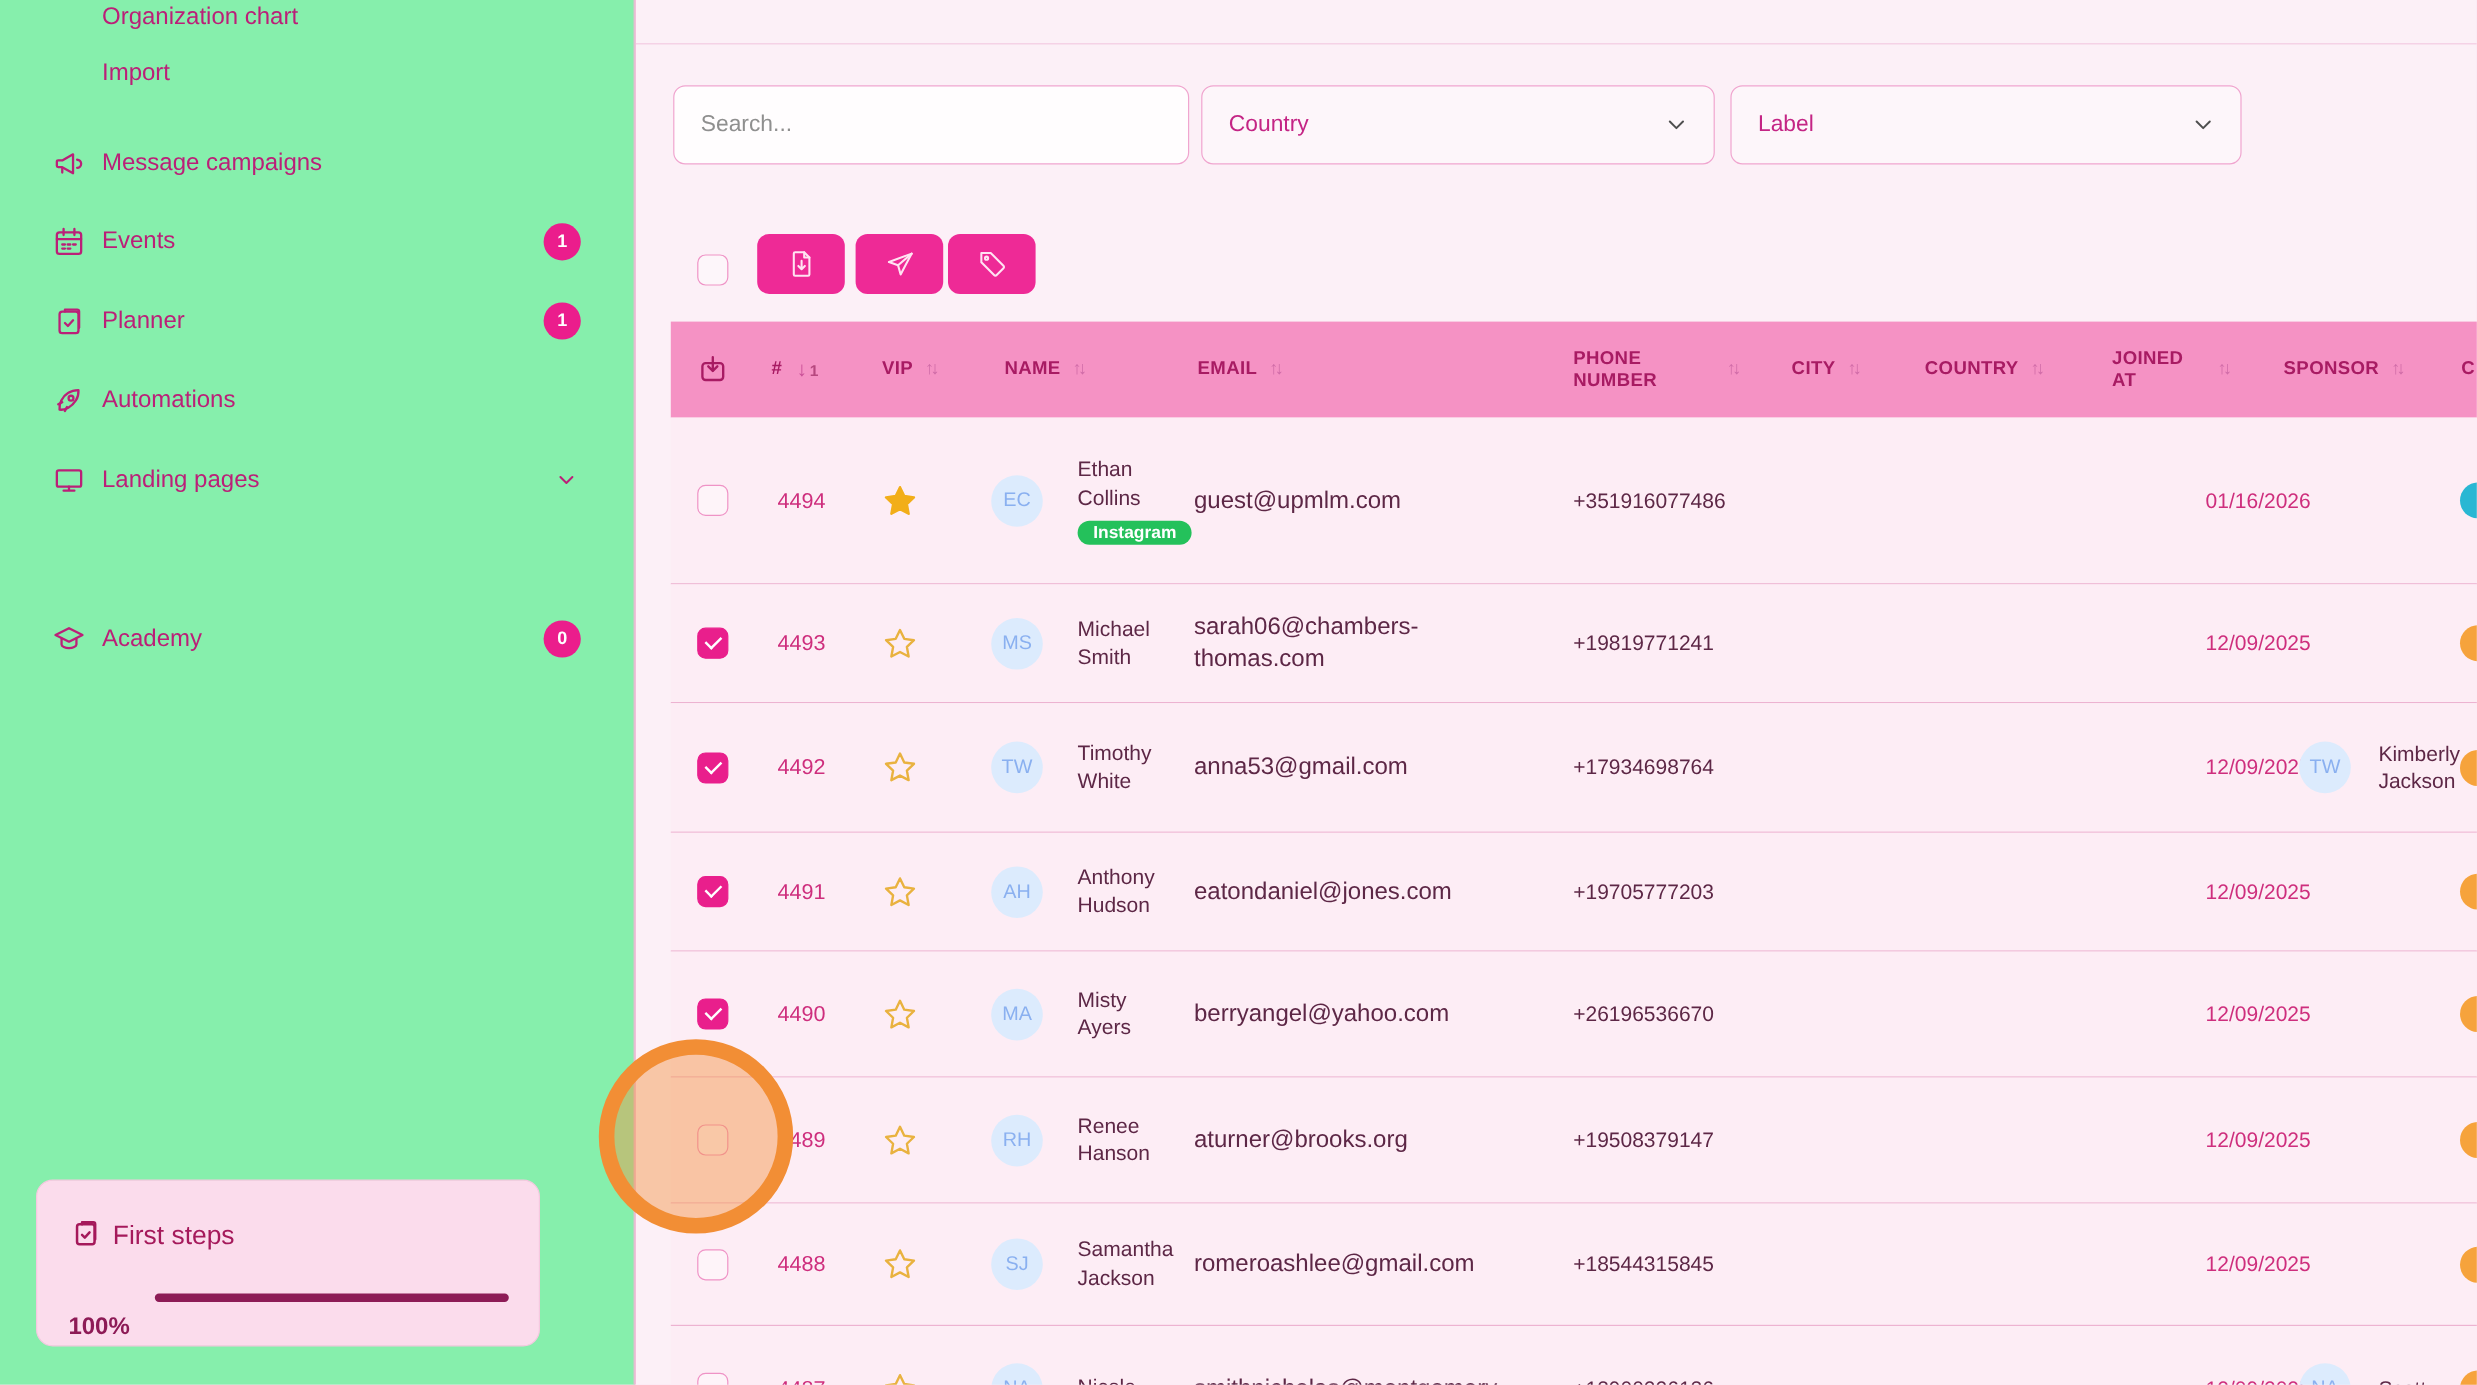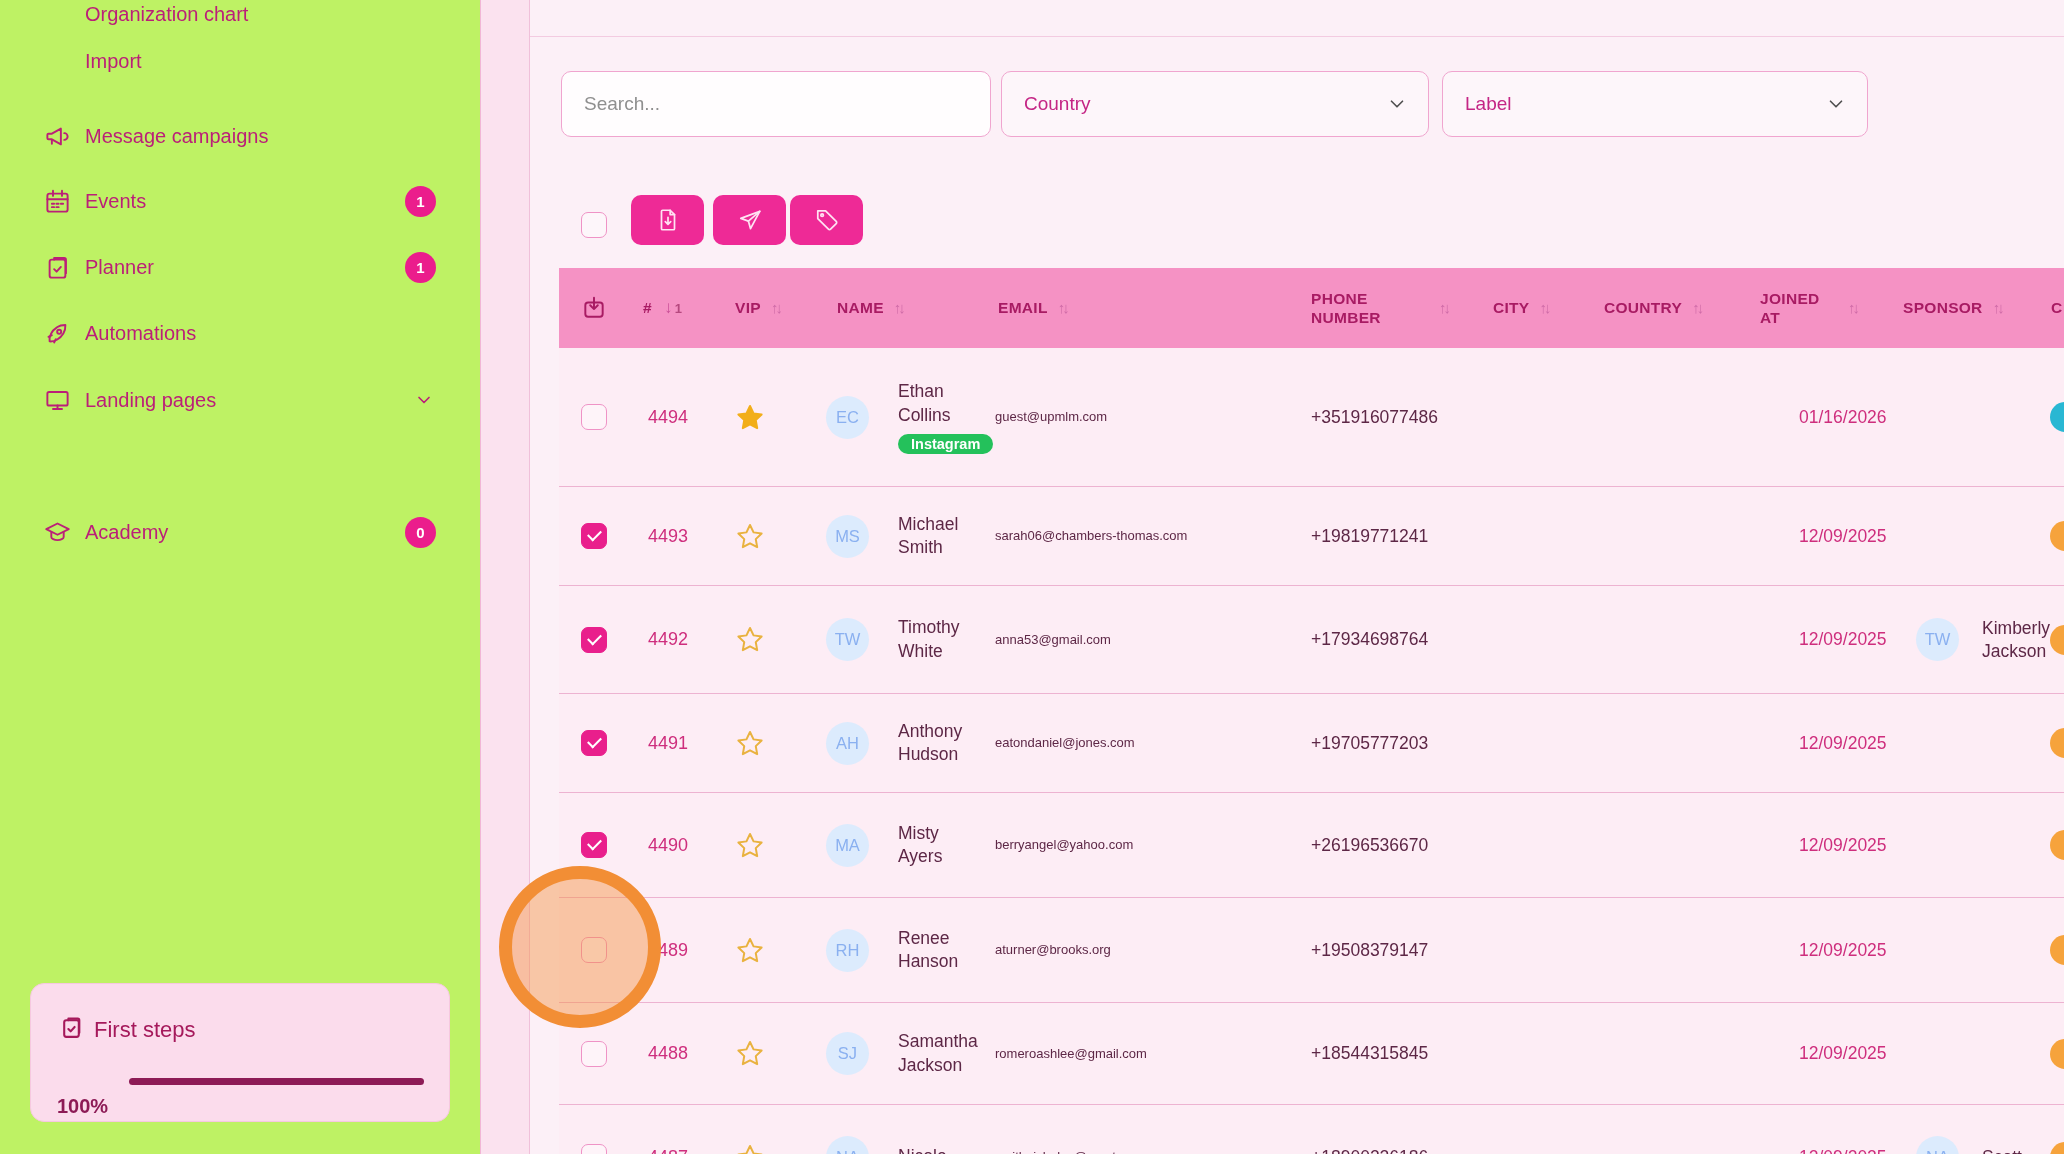--- a/index.html
+++ b/index.html
@@ -1,21 +1,21 @@
 <!DOCTYPE html>
 <html><head>
 <meta charset="utf-8">
 <style>
   * { margin:0; padding:0; box-sizing:border-box; }
   html,body { width:2064px; height:1154px; overflow:hidden; }
   body { font-family:"Liberation Sans", sans-serif; background:#fbe2ef; position:relative; }
 
   
-  .sidebar { position:absolute; left:0; top:0; width:481px; height:1154px;
-             background:#bef264; border-right:1px solid #f1b6d6; z-index:2; }
+  .sidebar { position:absolute; left:0; top:0; width:529px; height:1154px;
+             background:#86efac; border-right:1px solid #f1b6d6; z-index:2; }
   .sub-item { position:absolute; left:85px; height:40px; display:flex; align-items:center;
               font-size:20px; color:#bb1f78; cursor:pointer; }
   .nav-item { position:absolute; left:0; right:0; height:40px; display:flex; align-items:center; cursor:pointer; }
   .nav-icon { position:absolute; left:44px; width:27px; height:27px; display:flex; }
   .nav-icon svg { width:27px; height:27px; fill:none; stroke:#bb1f78; stroke-width:1.7;
                   stroke-linecap:round; stroke-linejoin:round; }
   .nav-label { position:absolute; left:85px; font-size:20px; color:#bb1f78; white-space:nowrap; }
   .nav-badge { position:absolute; right:44px; width:31px; height:31px; border-radius:50%;
                background:#eb1d8c; color:#fff; font-size:15px; font-weight:bold;
                display:flex; align-items:center; justify-content:center; }
@@ -86,25 +86,25 @@
   .cell.star { left:176px; width:30px; justify-content:center; cursor:pointer; }
   .cell.star svg { width:31px; height:31px; fill:none; stroke:#e9b23f; stroke-width:1.6; stroke-linejoin:round; }
   .cell.star.filled svg { fill:#f2ae19; stroke:#f2ae19; }
   .avatar-circle { width:43px; height:43px; border-radius:50%; background:#dcebfd; color:#8ab0f0;
                    font-size:16.5px; display:flex; align-items:center; justify-content:center; }
   .cell.avatar { left:267px; }
   .cell.namecell { left:339px; width:100px; flex-direction:column; align-items:flex-start; justify-content:center; }
   .nm { white-space:pre-line; line-height:1.32; font-size:17.5px; color:#5d2746; }
   .tag-badge { margin-top:7px; padding:2px 13px; border-radius:13px; color:#fff;
                font-size:14.5px; font-weight:bold; white-space:nowrap; cursor:pointer; }
-  .cell.email { left:436px; width:272px; font-size:13px; color:#5d2746; line-height:1.35;
+  .cell.email { left:436px; width:272px; font-size:20px; color:#5d2746; line-height:1.35;
                 overflow-wrap:break-word; word-break:break-word; display:flex; }
   .cell.email > span { width:100%; }
   .cell.phone { left:752px; font-size:17.5px; color:#5d2746; white-space:nowrap; }
-  .cell.joined { left:1240px; font-size:17.5px; color:#ce2e7d; white-space:nowrap; }
+  .cell.joined { left:1279px; font-size:17.5px; color:#ce2e7d; white-space:nowrap; }
   .cell.savatar { left:1357px; }
   .cell.sname { left:1423px; width:110px; font-size:17.5px; color:#5d2746;
                 white-space:pre-line; line-height:1.3; cursor:pointer; }
   .edge-dot { position:absolute; left:1491px; top:50%; margin-top:-15px; width:30px; height:30px; border-radius:50%; }
 
   
   .highlight-circle { position:absolute; left:499px; top:866px; width:162px; height:162px;
                       border-radius:50%; border:13px solid #f28e35;
                       background:rgba(245,146,66,.45); z-index:10; pointer-events:none; }
 </style>

